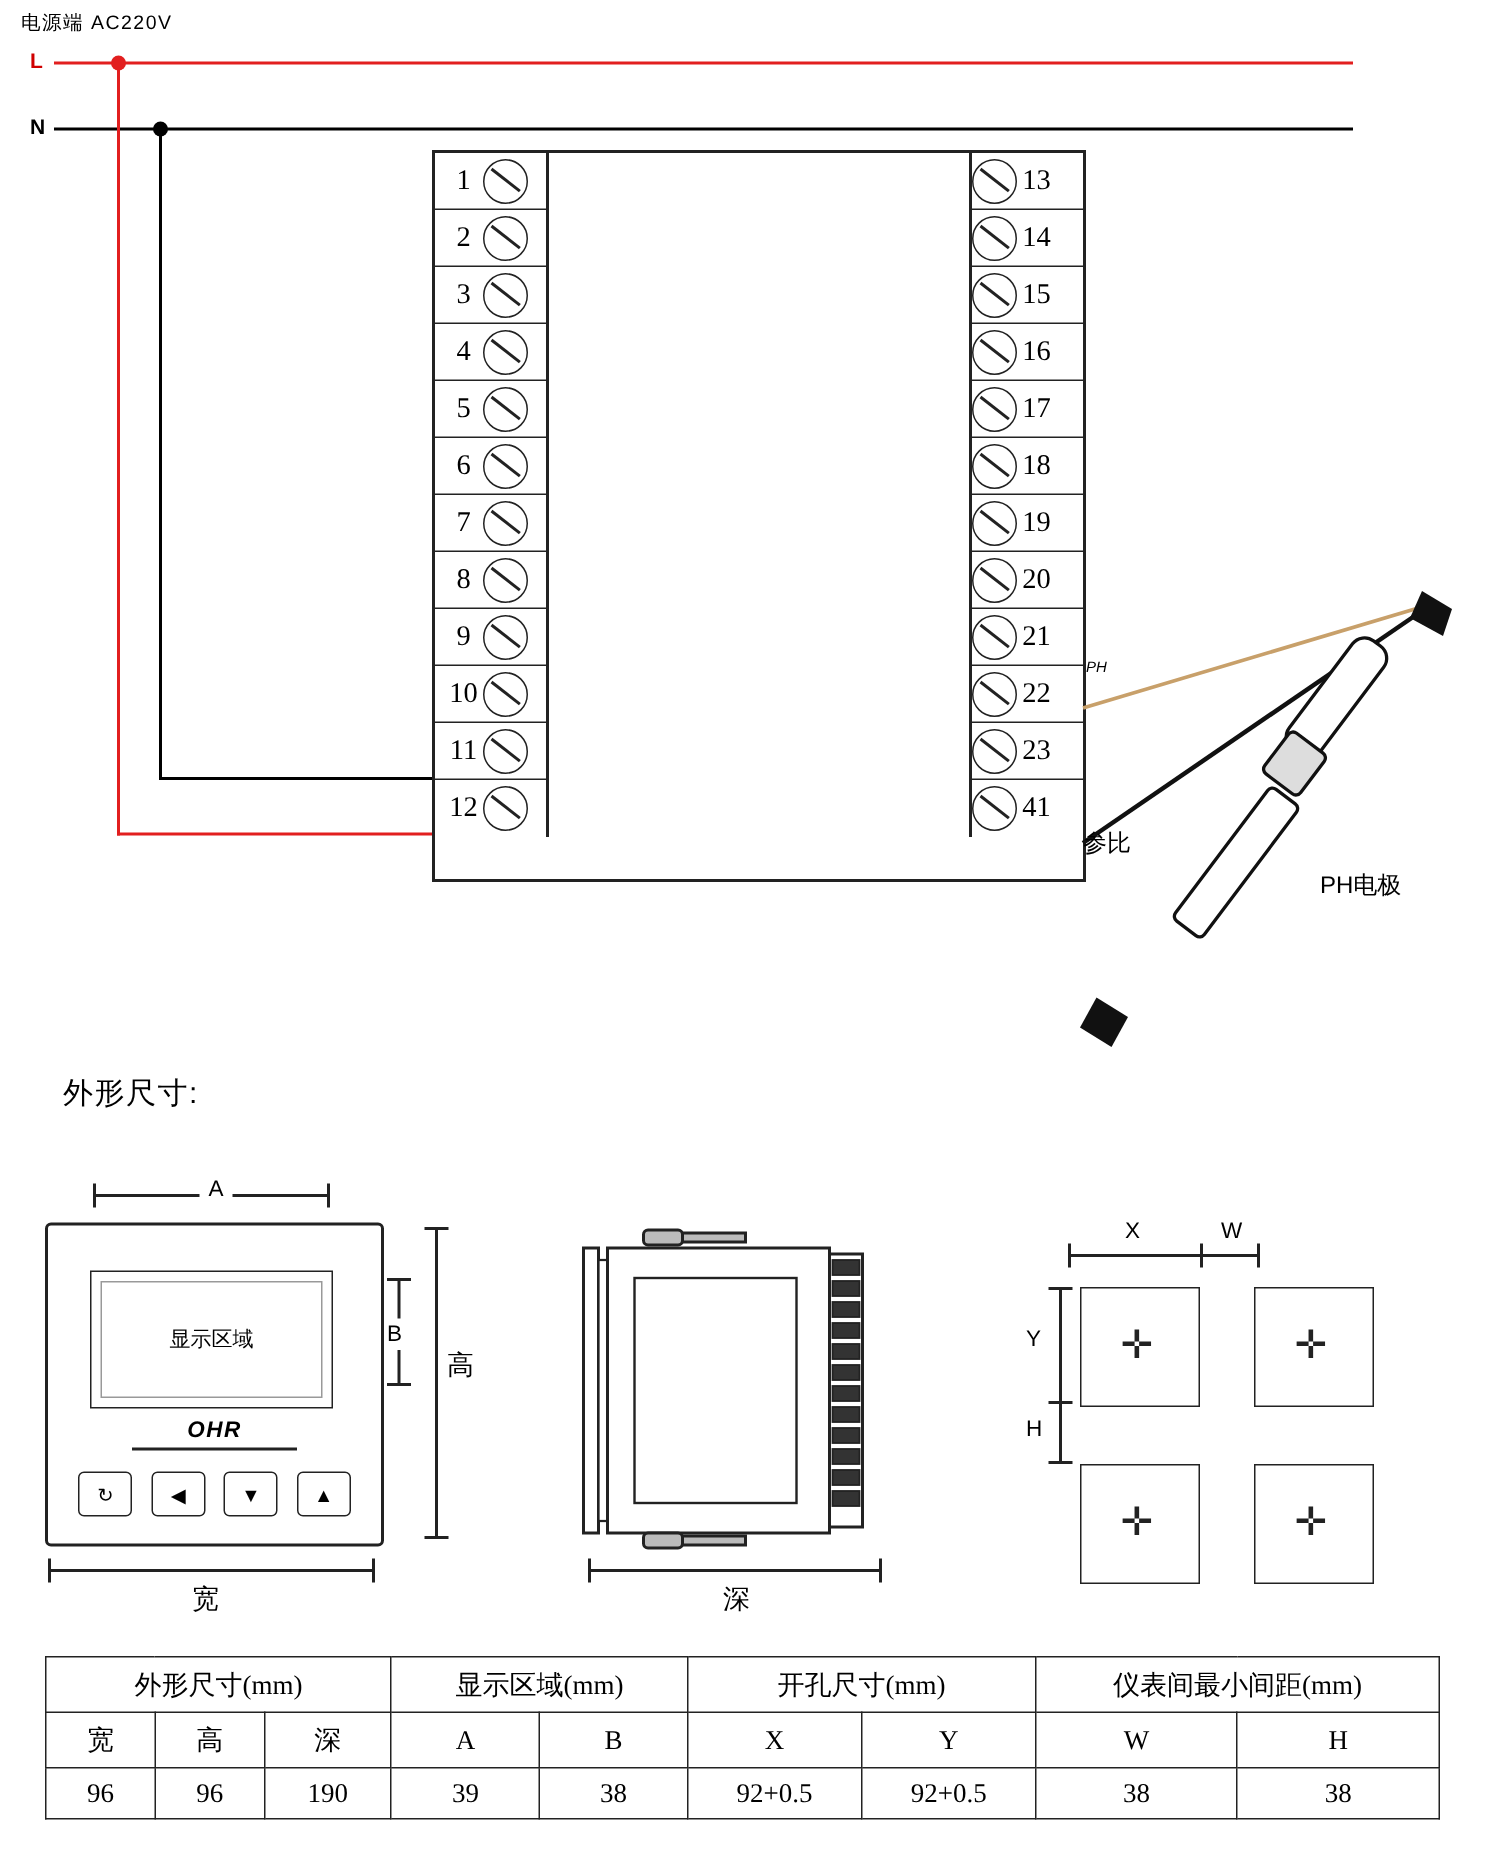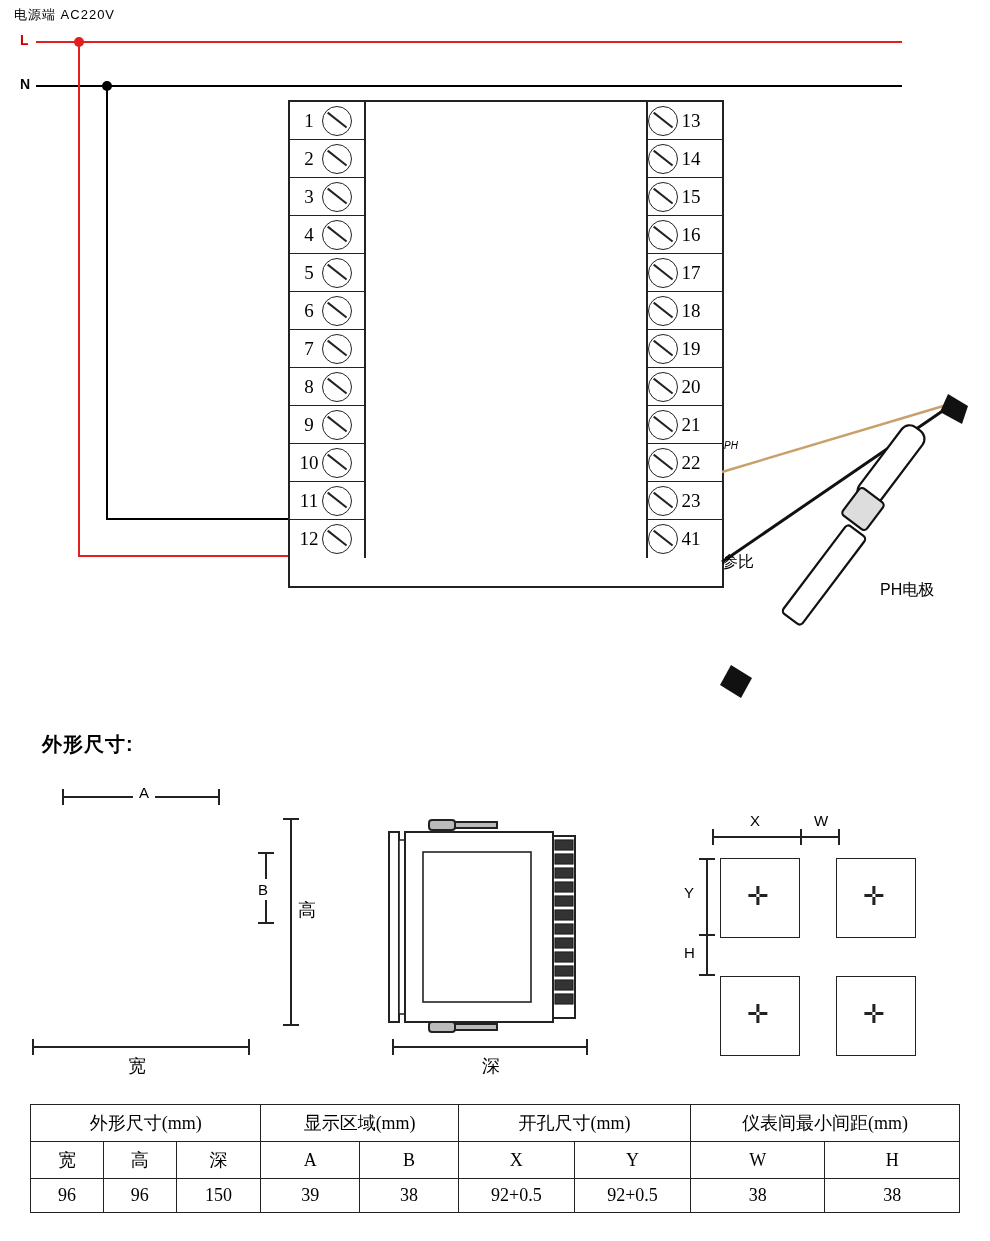--- a/index.html
+++ b/index.html
@@ -30,21 +30,21 @@
   .term-col.right .term{justify-content:flex-start;padding-right:6px;}
   .term .num{font-family:"Liberation Serif",serif;font-size:19px;width:26px;text-align:center;}
   .screw{width:28px;height:28px;border:1.6px solid #222;border-radius:50%;position:relative;background:#fff;}
   .screw::after{content:"";position:absolute;left:2px;top:12px;width:24px;height:2.4px;background:#222;transform:rotate(38deg);}
 
   .lbl-ph{position:absolute;left:724px;top:440px;font-size:10px;font-style:italic;}
   .lbl-ref{position:absolute;left:722px;top:552px;font-size:16px;}
   .lbl-electrode{position:absolute;left:880px;top:580px;font-size:16px;}
 
   
-  .sec-title{position:absolute;left:42px;top:715px;font-size:20px;font-weight:bold;letter-spacing:1px;margin-top:16px;}
+  .sec-title{position:absolute;left:42px;top:715px;font-size:20px;font-weight:normal;letter-spacing:1px;}
 
   
   .front{position:absolute;left:30px;top:815px;width:222px;height:212px;border:2px solid #222;border-radius:4px;background:#fff;}
   .screen{position:absolute;left:28px;top:30px;width:160px;height:90px;border:1.6px solid #222;background:#fff;}
   .screen-in{position:absolute;left:6px;top:6px;right:6px;bottom:6px;border:1.2px solid #999;display:flex;align-items:center;justify-content:center;font-size:14px;}
   .brand{position:absolute;left:0;right:0;top:128px;text-align:center;font-size:15px;font-weight:bold;font-style:italic;letter-spacing:1px;}
   .brandline{position:absolute;left:56px;right:56px;top:148px;height:2px;background:#222;}
   .btnrow{position:absolute;left:14px;right:14px;top:164px;display:flex;justify-content:space-around;}
   .kbtn{width:34px;height:28px;border:1.6px solid #222;border-radius:4px;display:flex;align-items:center;justify-content:center;font-size:13px;background:#fff;}
 
@@ -196,20 +196,33 @@
   <div class="lbl-ref">参比</div>
   <div class="lbl-electrode">PH电极</div>
 
   <div class="sec-title">外形尺寸:</div>
 
   <div class="dimline" style="left:62px;top:796px;width:158px;height:2px;"></div>
   <div class="dimline" style="left:62px;top:789px;width:2px;height:16px;"></div>
   <div class="dimline" style="left:218px;top:789px;width:2px;height:16px;"></div>
   <div class="dimtext" style="left:133px;top:784px;background:#fff;padding:0 6px;">A</div>
 
+  <div class="front">
+    <div class="screen">
+      <div class="screen-in">显示区域</div>
+    </div>
+    <div class="brand">OHR</div>
+    <div class="brandline"></div>
+    <div class="btnrow">
+      <div class="kbtn">↻</div>
+      <div class="kbtn">◀</div>
+      <div class="kbtn">▼</div>
+      <div class="kbtn">▲</div>
+    </div>
+  </div>
 
   <div class="dimline" style="left:265px;top:852px;width:2px;height:72px;"></div>
   <div class="dimline" style="left:258px;top:852px;width:16px;height:2px;"></div>
   <div class="dimline" style="left:258px;top:922px;width:16px;height:2px;"></div>
   <div class="dimtext" style="left:258px;top:879px;background:#fff;padding:2px 0;">B</div>
 
   <div class="dimline" style="left:290px;top:818px;width:2px;height:208px;"></div>
   <div class="dimline" style="left:283px;top:818px;width:16px;height:2px;"></div>
   <div class="dimline" style="left:283px;top:1024px;width:16px;height:2px;"></div>
   <div class="dimtext" style="left:298px;top:898px;font-size:18px;">高</div>
@@ -297,21 +310,21 @@
       <td>A</td>
       <td>B</td>
       <td>X</td>
       <td>Y</td>
       <td>W</td>
       <td>H</td>
     </tr>
     <tr>
       <td>96</td>
       <td>96</td>
-      <td>150</td>
+      <td>190</td>
       <td>39</td>
       <td>38</td>
       <td>92+0.5</td>
       <td>92+0.5</td>
       <td>38</td>
       <td>38</td>
     </tr>
   </tbody>
     </table>
 

